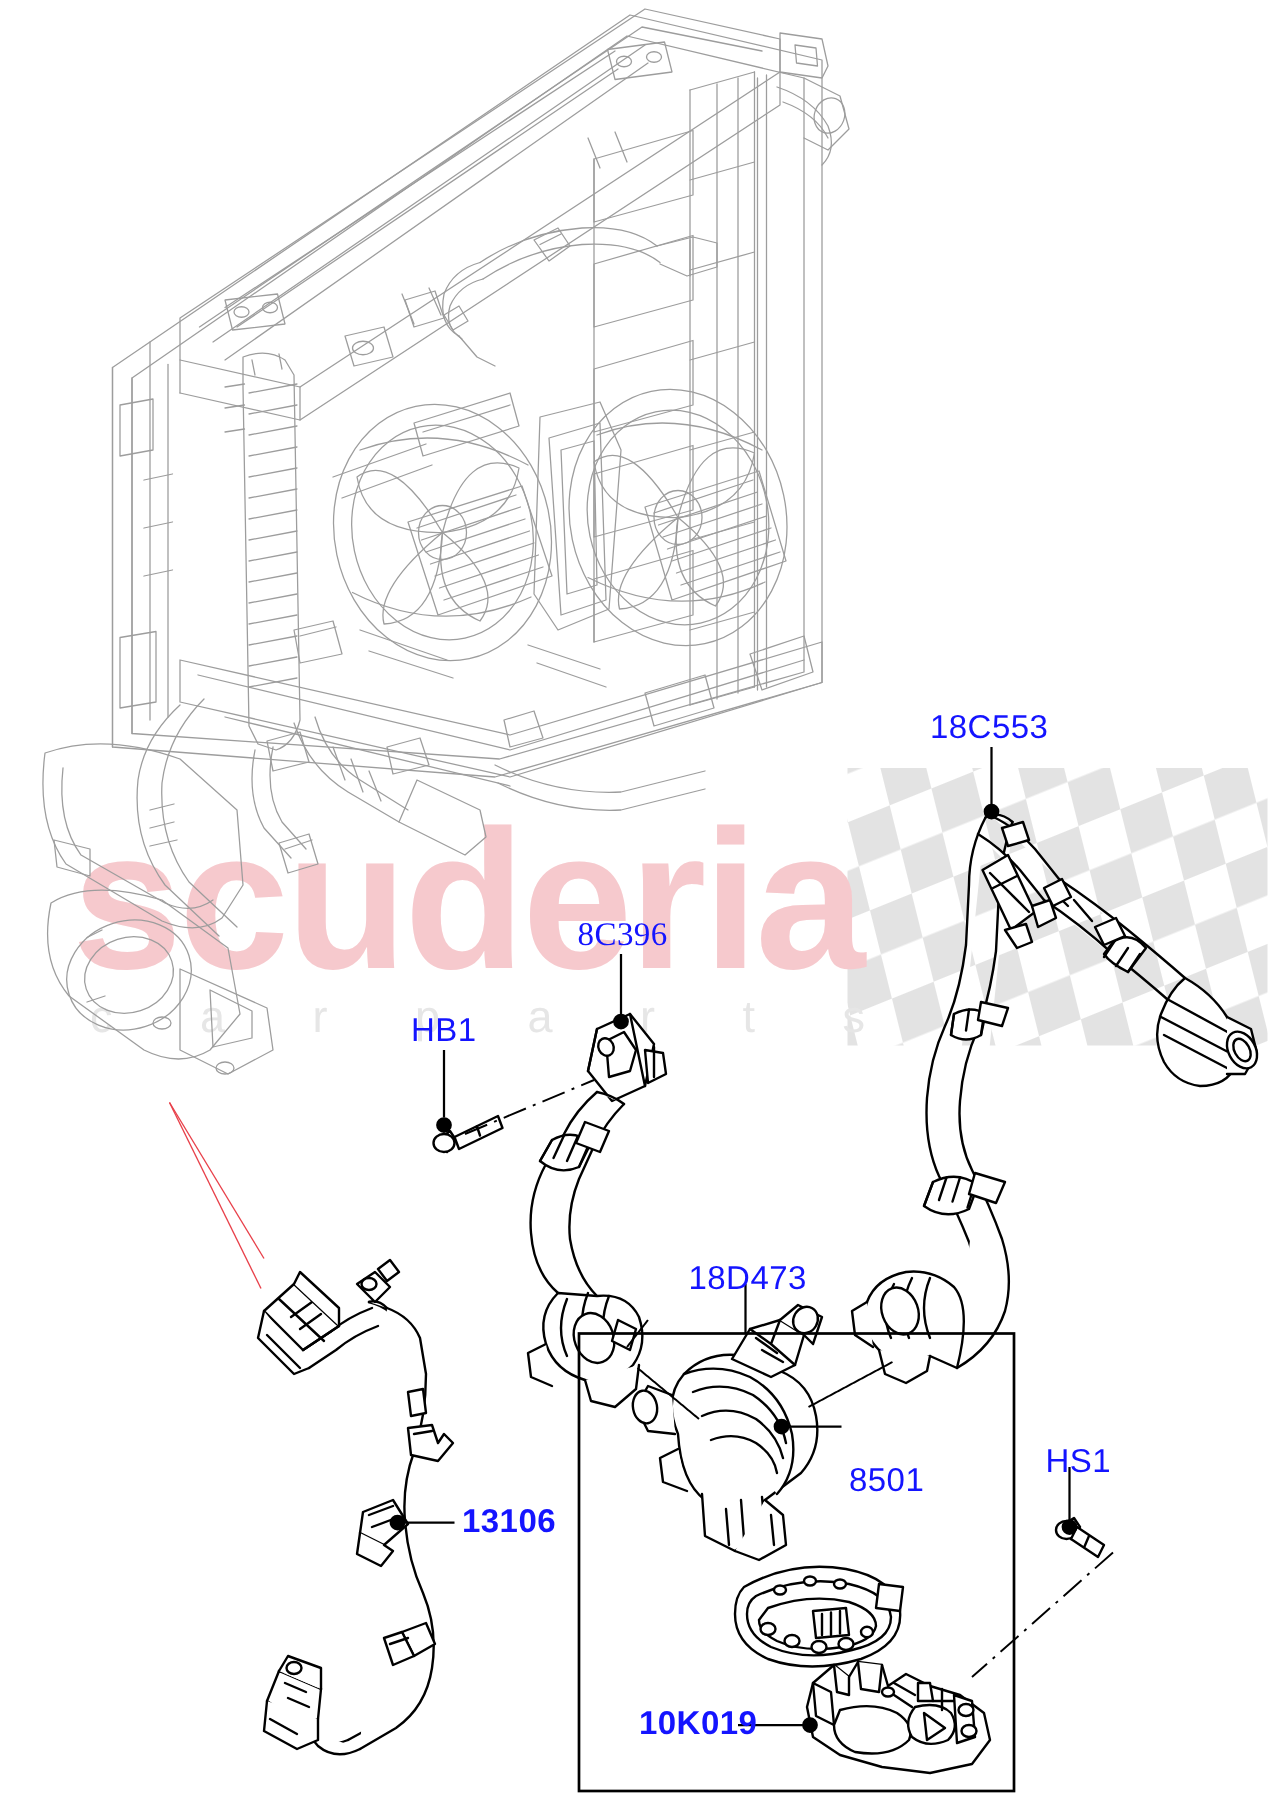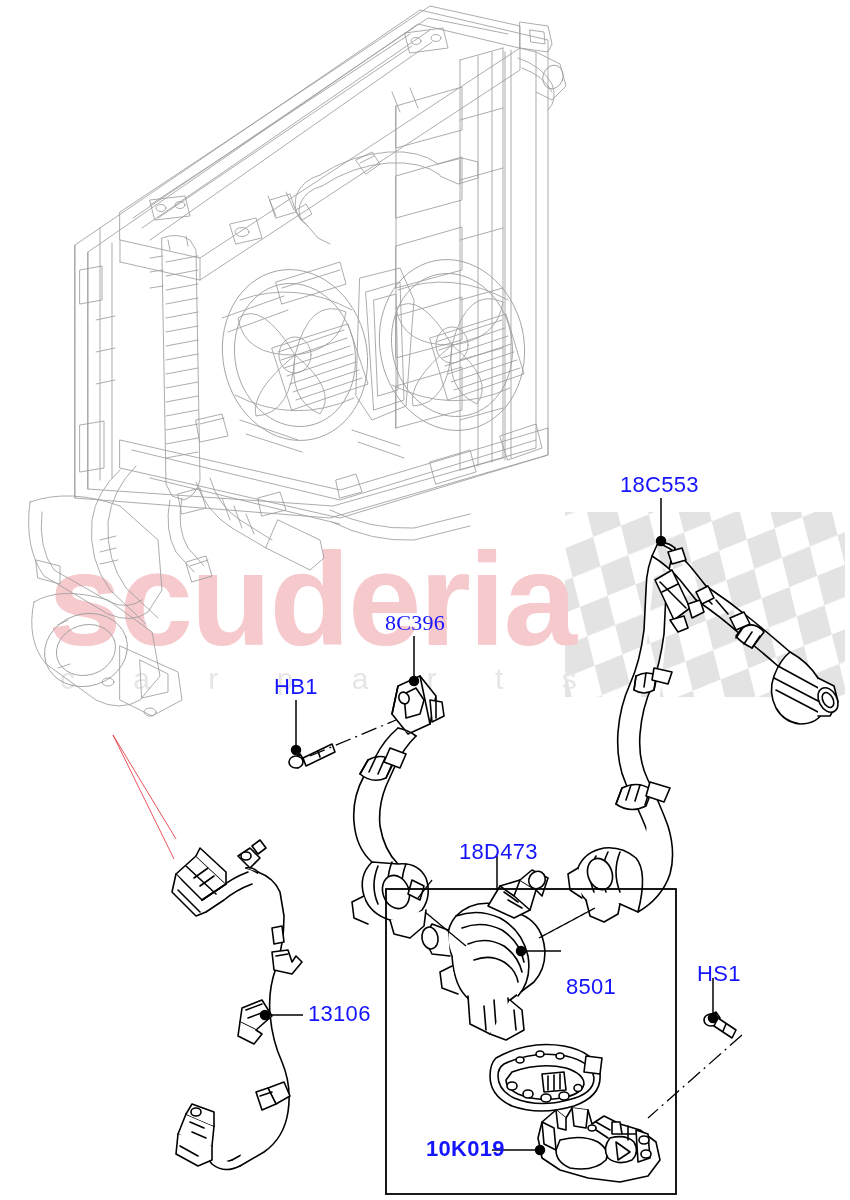--- a/index.html
+++ b/index.html
@@ -488,21 +488,21 @@
   </svg>
 
   <div class="label" style="left:620px; top:474px;">18C553</div>
 
   <div class="label" style="left:385px; top:612px;font-family:Liberation Serif, serif;">8C396</div>
 
   <div class="label" style="left:274px; top:676px;">HB1</div>
 
   <div class="label" style="left:459px; top:797px;margin-top:44px;">18D473</div>
 
-  <div class="label" style="left:308px; top:1003px;">13106</div>
+  <div class="label" style="left:308px; top:1003px;font-weight:bold;">13106</div>
 
   <div class="label" style="left:566px; top:940px;margin-top:36px;">8501</div>
 
   <div class="label" style="left:697px; top:952px;margin-top:11px;">HS1</div>
 
   <div class="label" style="left:426px; top:1138px;font-weight:bold;">10K019</div>
 
 </div>
 
 </body></html>

